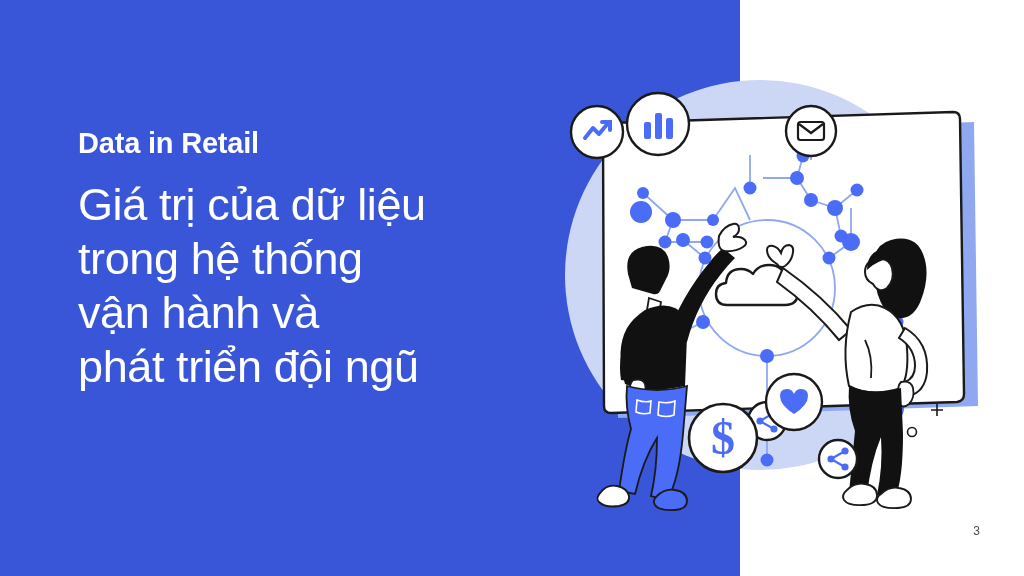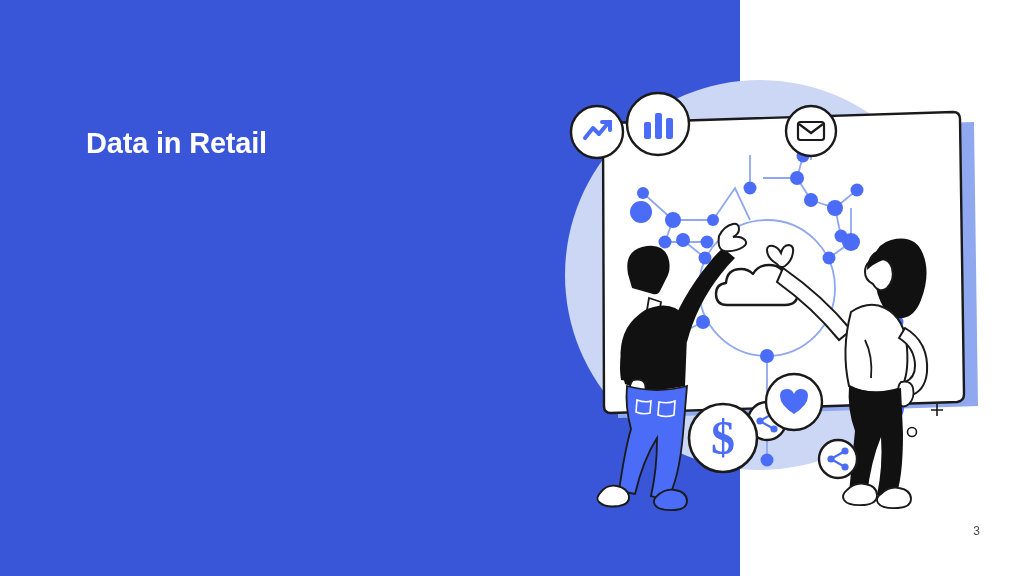--- a/index.html
+++ b/index.html
@@ -17,21 +17,21 @@
     background:#3a56d8;
   }
 
   
   .text-block { position:absolute; left:78px; top:128px; width:520px; }
   .eyebrow {
     color:#ffffff;
     font-size:29px;
     font-weight:bold;
     letter-spacing:-0.2px;
-    margin:0 0 18px 8px;
+    margin:0 0 18px 0;
     line-height:1.1;
   }
   .headline {
     color:#ffffff;
     font-size:45px;
     font-weight:300;
     line-height:1.20;
     margin:0;
     letter-spacing:-0.4px;
     white-space:pre-line;
@@ -49,20 +49,24 @@
 </style>
 </head>
 <body>
 
 <div class="slide">
 
   <div class="blue-panel"></div>
 
   <div class="text-block">
     <p class="eyebrow">Data in Retail</p>
+    <h1 class="headline">Giá trị của dữ liệu
+trong hệ thống
+vận hành và
+phát triển đội ngũ</h1>
   </div>
 
   <div class="illo">
     <svg viewBox="0 0 470 460" xmlns="http://www.w3.org/2000/svg">
 
       <circle cx="215" cy="215" r="195" fill="#ccd7f5"></circle>
 
       <path d="M 60 68 L 420 56 L 424 340 L 64 352 Z" fill="#8fa8ef" transform="translate(9,6)"></path>
 
       <path d="M 58 70 Q 58 64 64 63 L 408 52 Q 415 52 415 59 L 419 334 Q 419 341 412 342 L 66 353 Q 59 353 59 346 Z" fill="#ffffff" stroke="#1a1a1a" stroke-width="2.4"></path>

